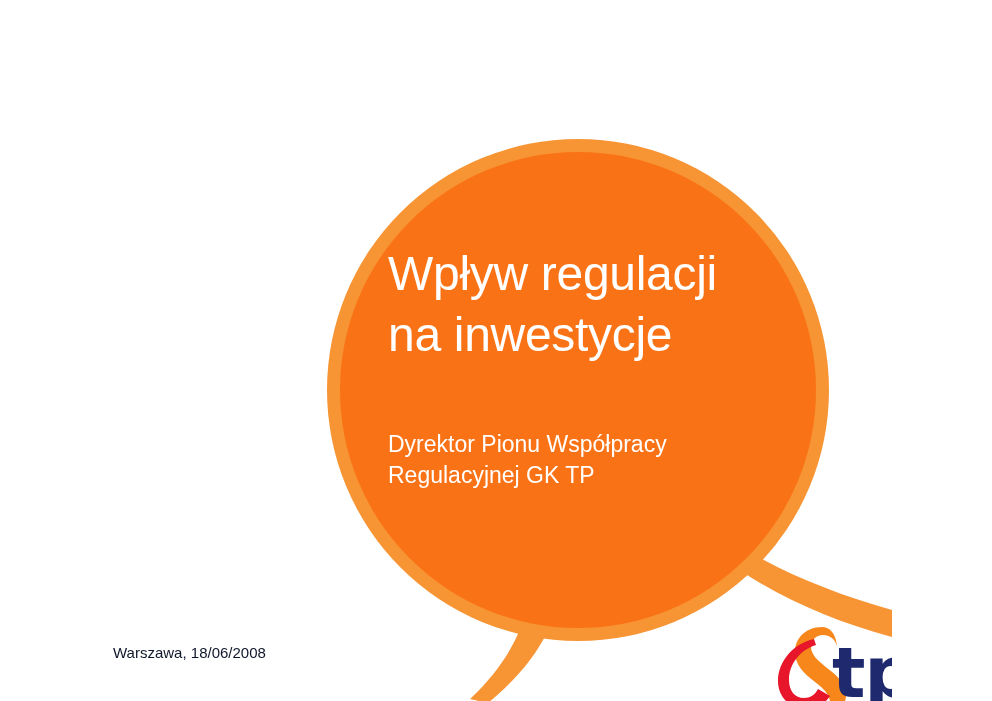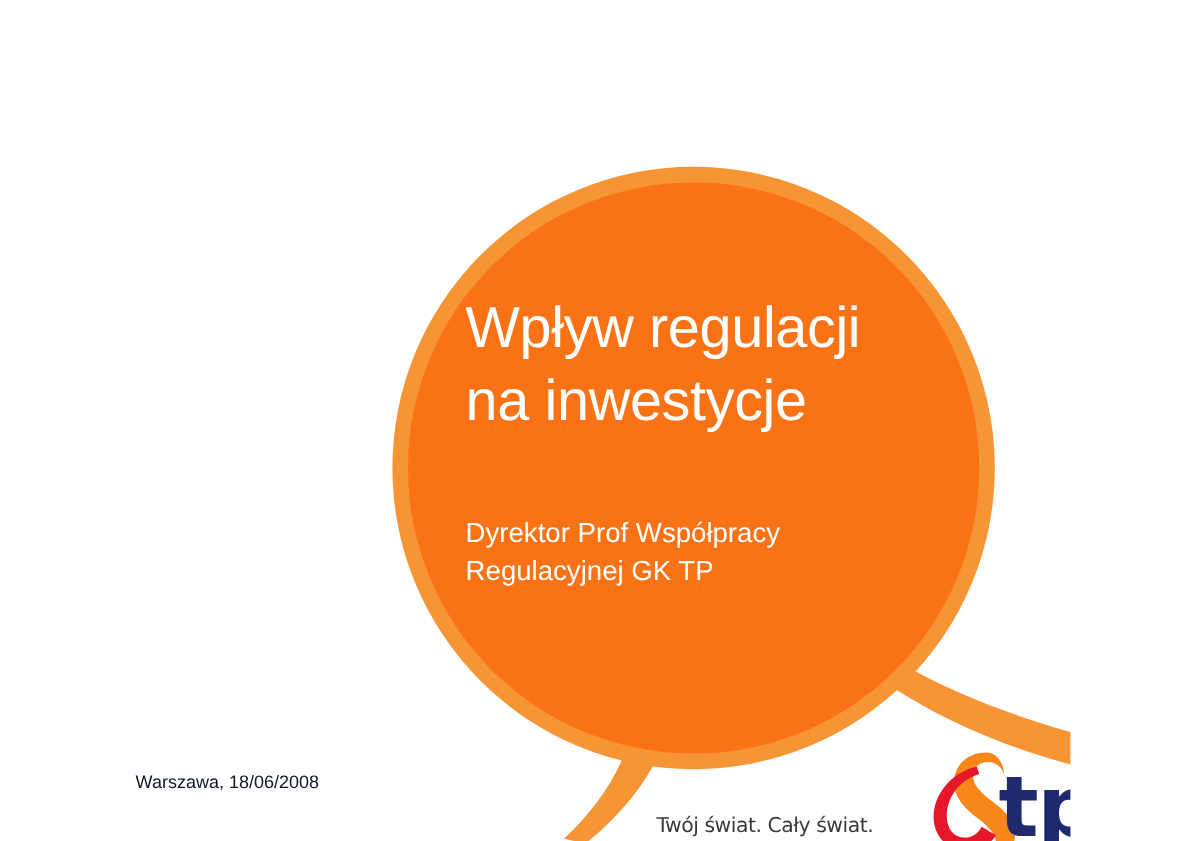--- a/index.html
+++ b/index.html
@@ -152,27 +152,26 @@
 
     <circle cx="578" cy="343" r="238" fill="#F97316"></circle>
   </svg>
 
   <div class="title-block">
     <h1 class="slide-title">Wpływ regulacji
 na inwestycje</h1>
   </div>
 
   <div class="presenter-block">
-    <p class="presenter-role">Dyrektor Prof Współpracy
+    <p class="presenter-role">Dyrektor Pionu Współpracy
 Regulacyjnej GK TP</p>
   </div>
 
   <div class="footer-date">Warszawa, 18/06/2008</div>
 
-  <div class="tagline">Twój świat. Cały świat.</div>
 
   <div class="brand-logo">
     <svg class="brand-mark" viewBox="0 0 86 92" aria-hidden="true">
 
       <path d="M 52 4
                C 36 4, 25 15, 25 29
                C 25 41, 33 50, 45 59
                C 54 66, 60 72, 60 79
                C 60 86, 54 90, 46 90
                C 36 90, 28 84, 23 75

